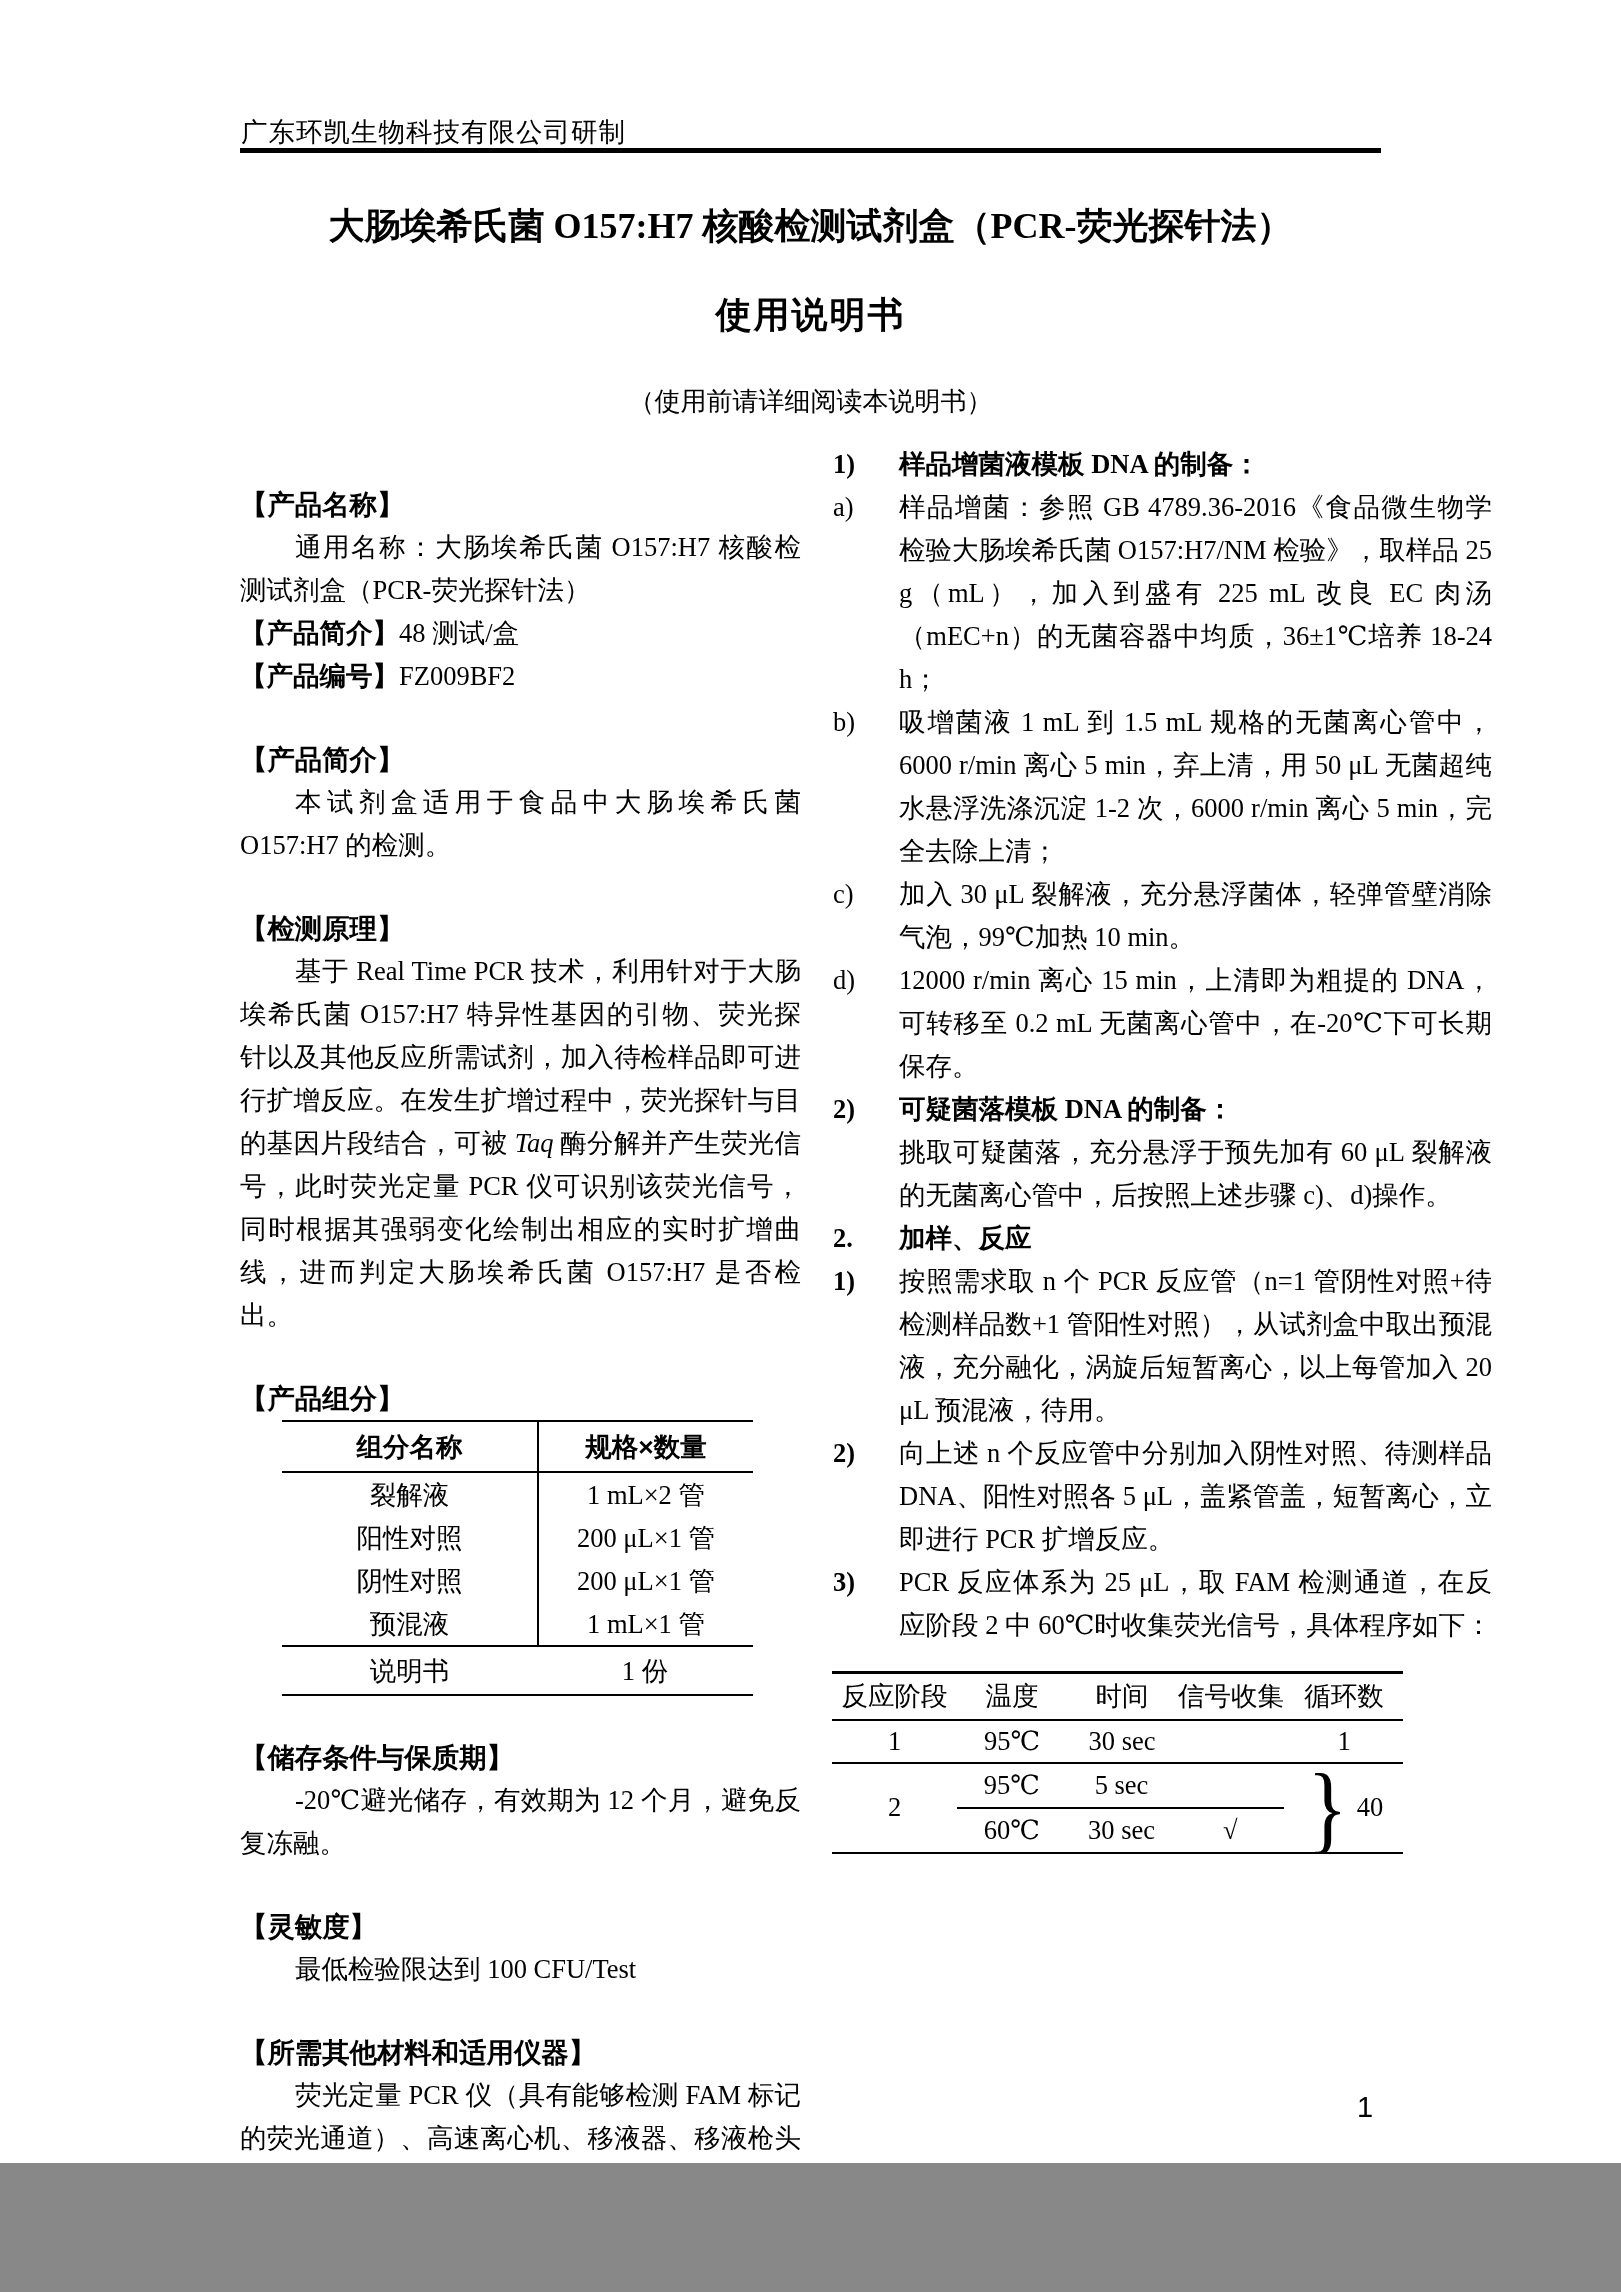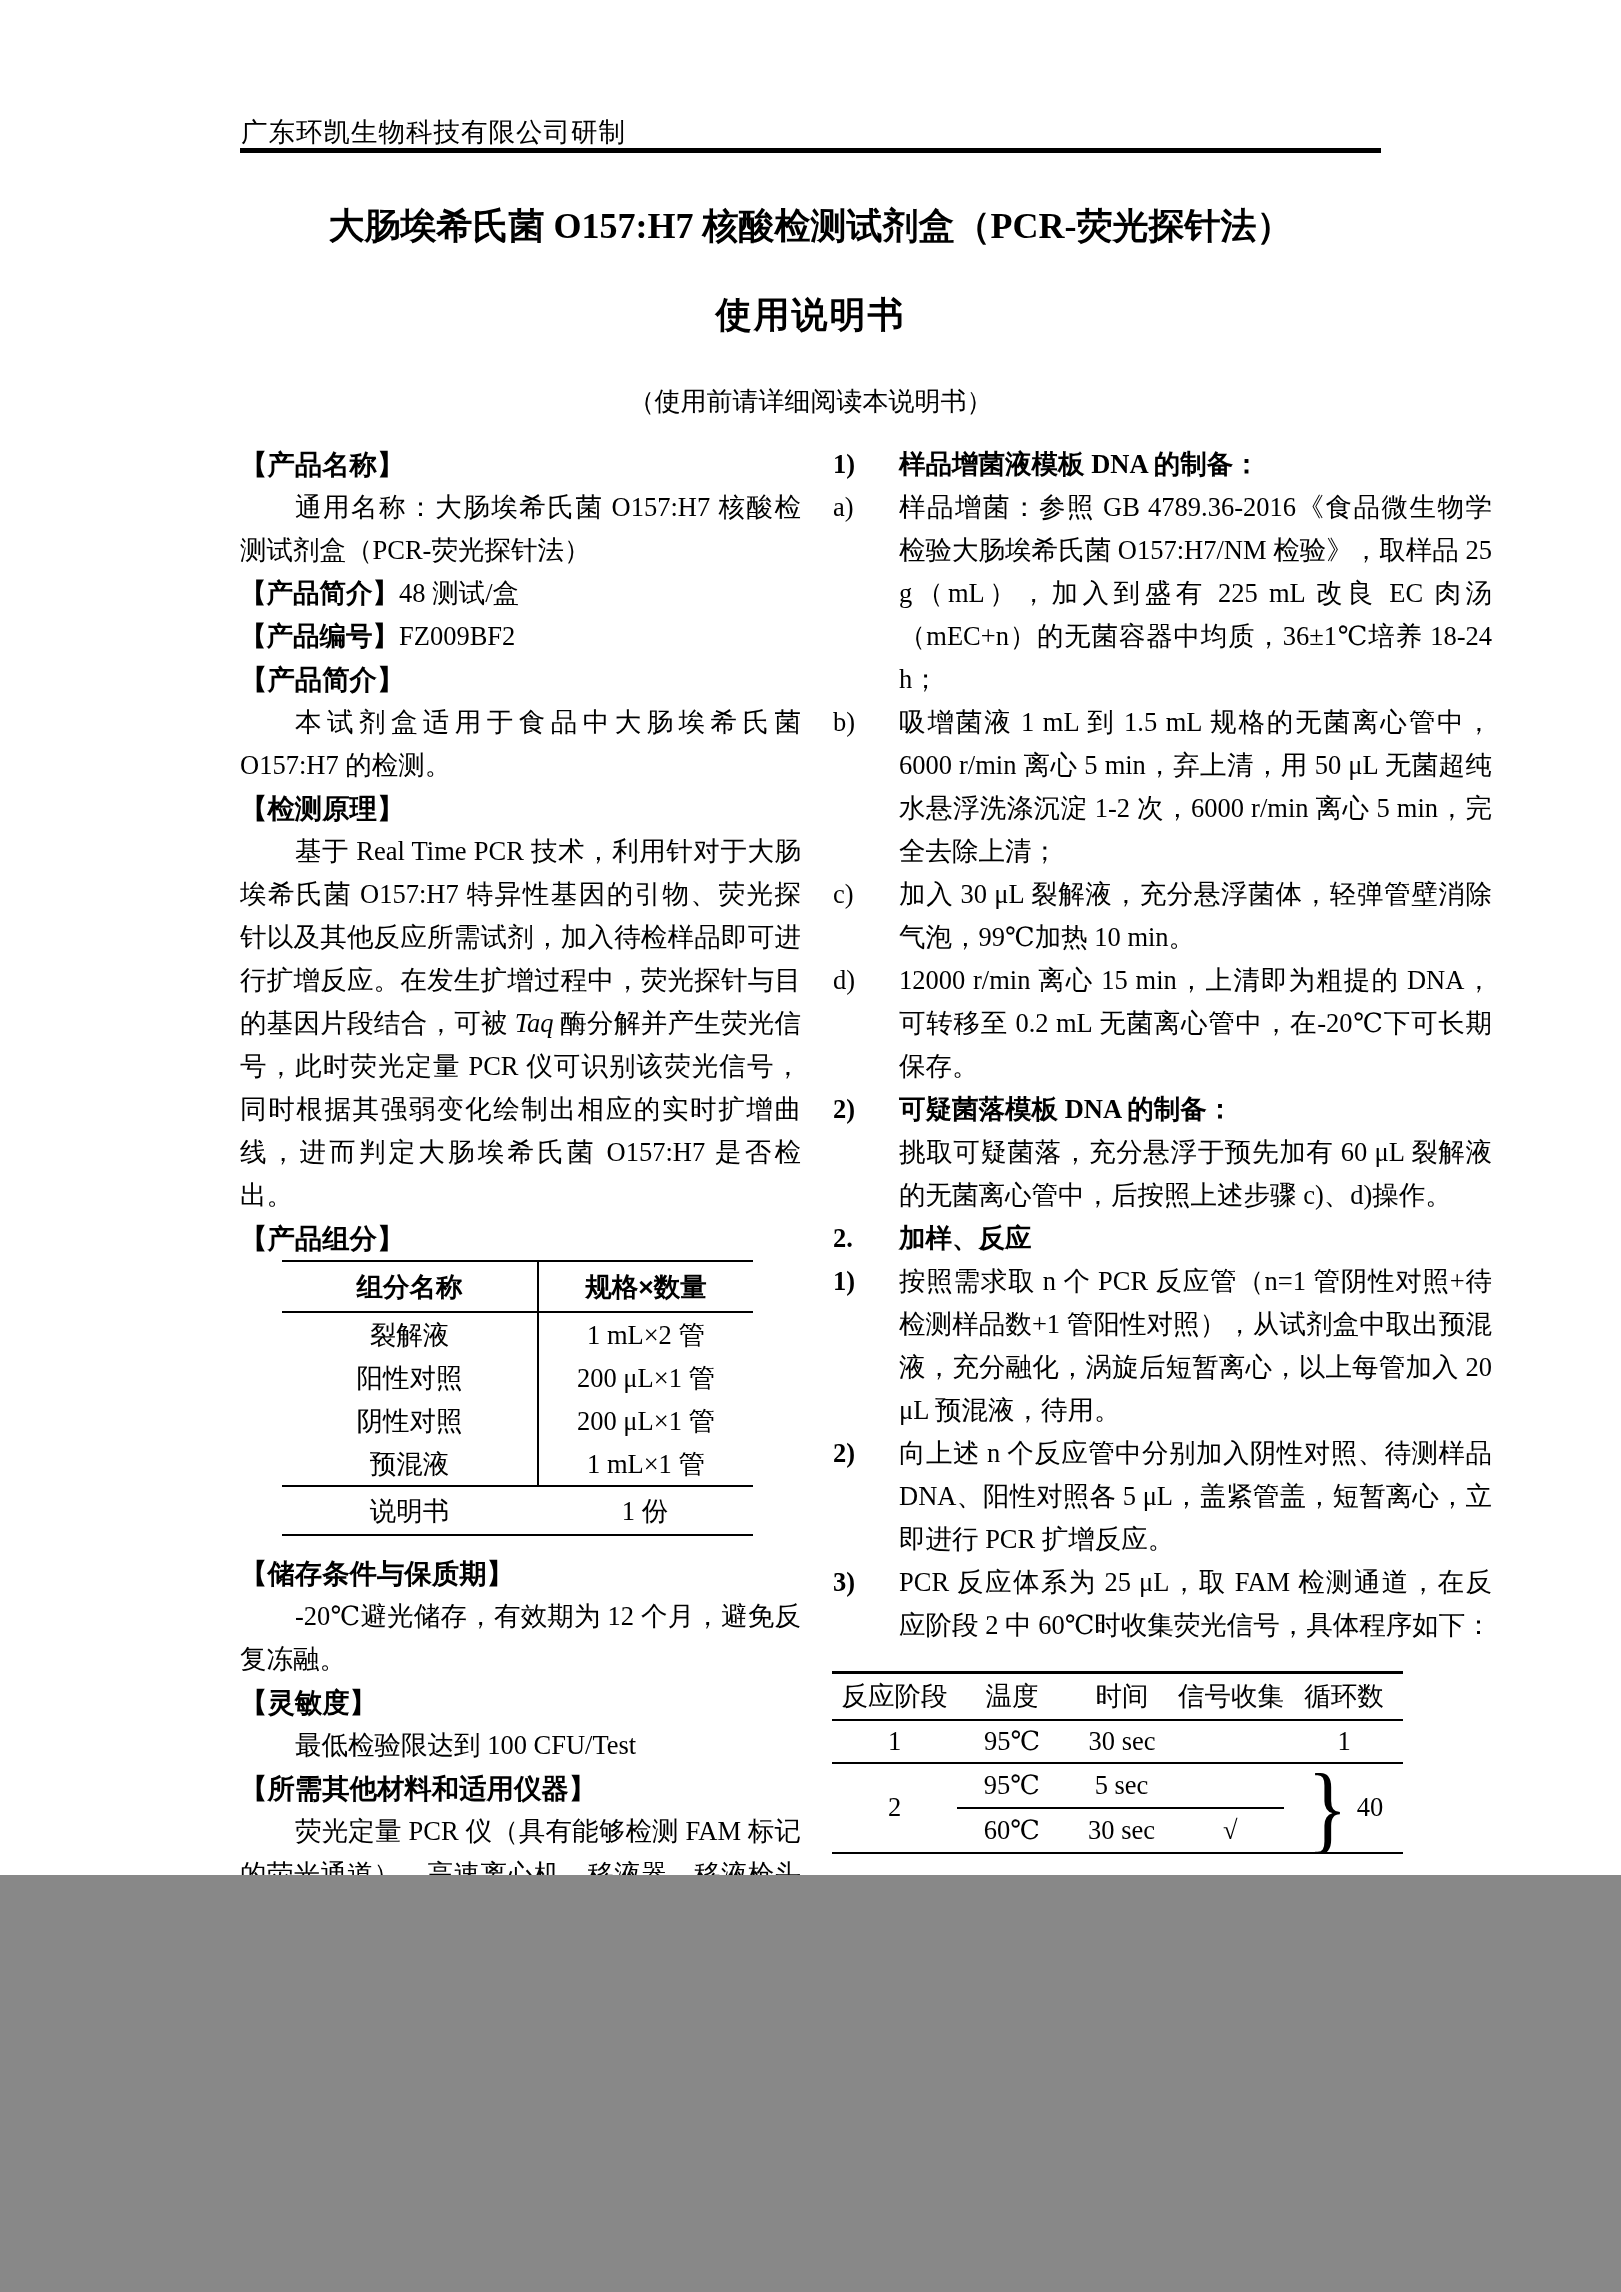--- a/index.html
+++ b/index.html
@@ -1,17 +1,17 @@
 <!DOCTYPE html>
 <html><head>
 <meta charset="utf-8">
 <style>
   html,body { margin:0; padding:0; background:#888; }
   .page {
-    position:relative; width:1621px; height:1875px; margin:0 auto;
+    position:relative; width:1621px; height:2163px; margin:0 auto;
     background:#ffffff; color:#000;
     font-family:"Liberation Serif","DejaVu Serif",serif;
   }
   .doc-header { position:absolute; left:241px; top:114px; font-size:26.5px; letter-spacing:1px; }
   .header-rule { position:absolute; left:240px; top:148px; width:1141px; height:4.9px; background:#000; }
   .doc-title {
     position:absolute; left:0; top:202px; width:1621px; margin:0;
     text-align:center; font-size:36px; font-weight:bold;
   }
   .doc-subtitle {
@@ -23,20 +23,21 @@
 
   .col { position:absolute; top:443px; font-size:26.5px; line-height:43px; text-align:justify; }
   .col-left  { left:240px; width:561px; }
   .col-right { left:833px; width:659px; }
   .col p { margin:0; }
   .para { text-indent:55px; }
   .sec-h {
     font-weight:bold; font-size:27.4px;
     font-family:"Liberation Sans","DejaVu Sans",sans-serif;
     text-align:left;
+    margin-top:40px;
   }
   .kv b {
     font-family:"Liberation Sans","DejaVu Sans",sans-serif;
     font-weight:bold;
   }
   .guide-item { font-weight:bold; font-family:"Liberation Sans","DejaVu Sans",sans-serif; }
   .guide-item .g-label { display:inline-block; width:61px; font-family:"Liberation Serif",serif; }
 
   
   .comp-table {

